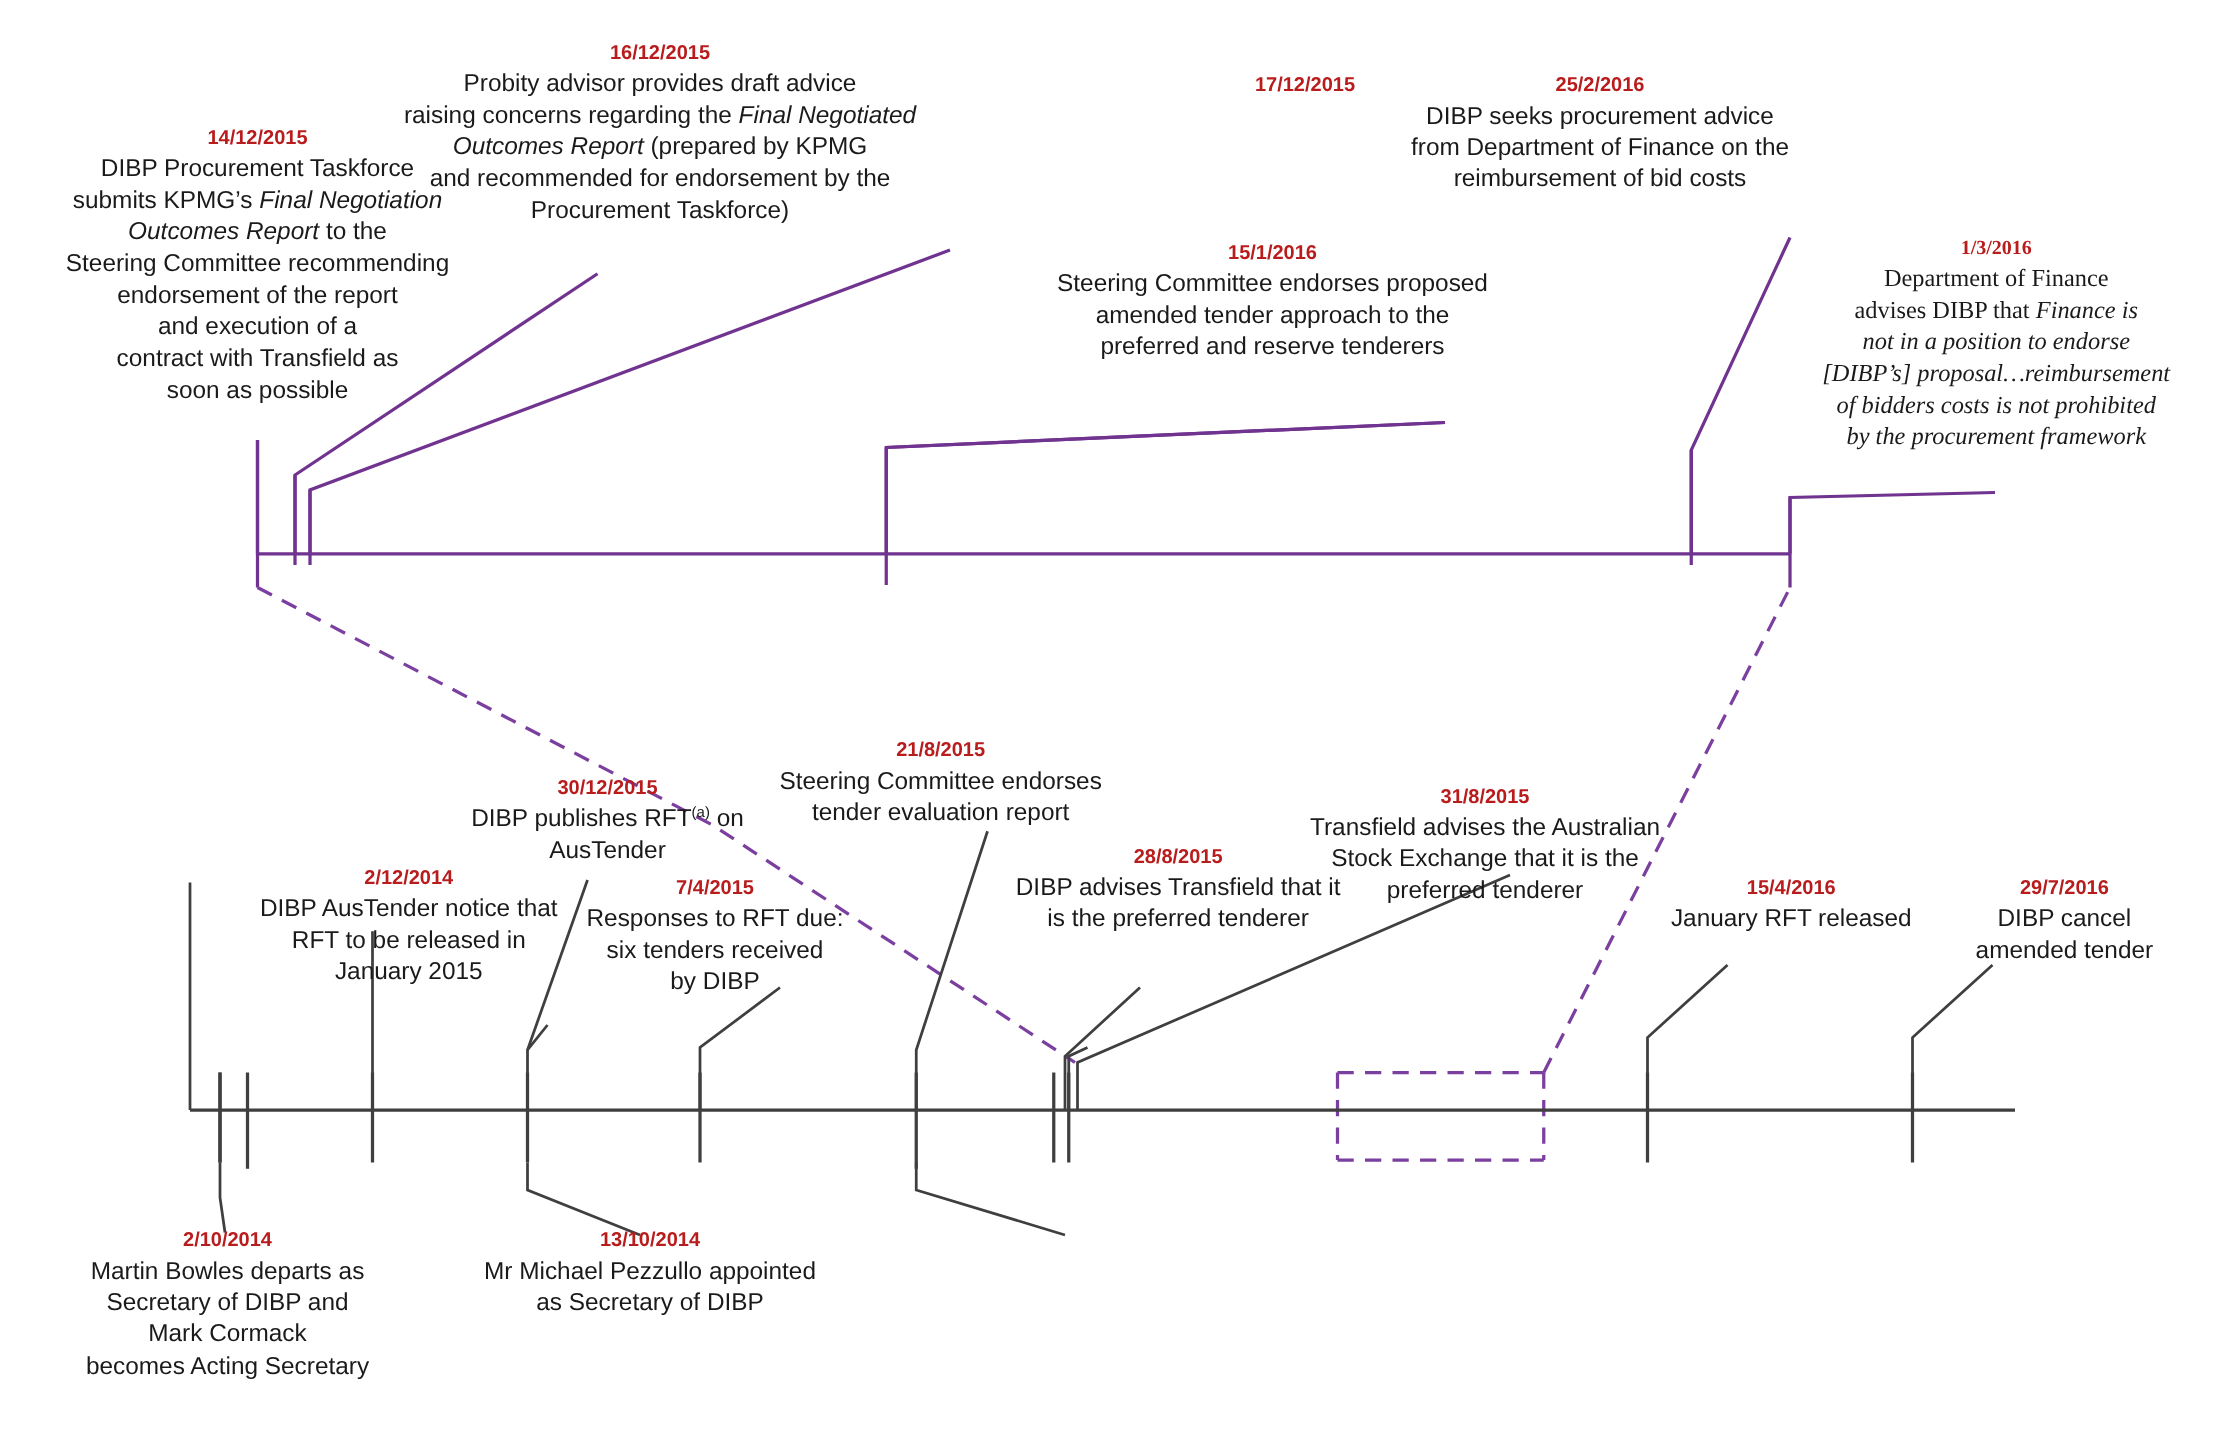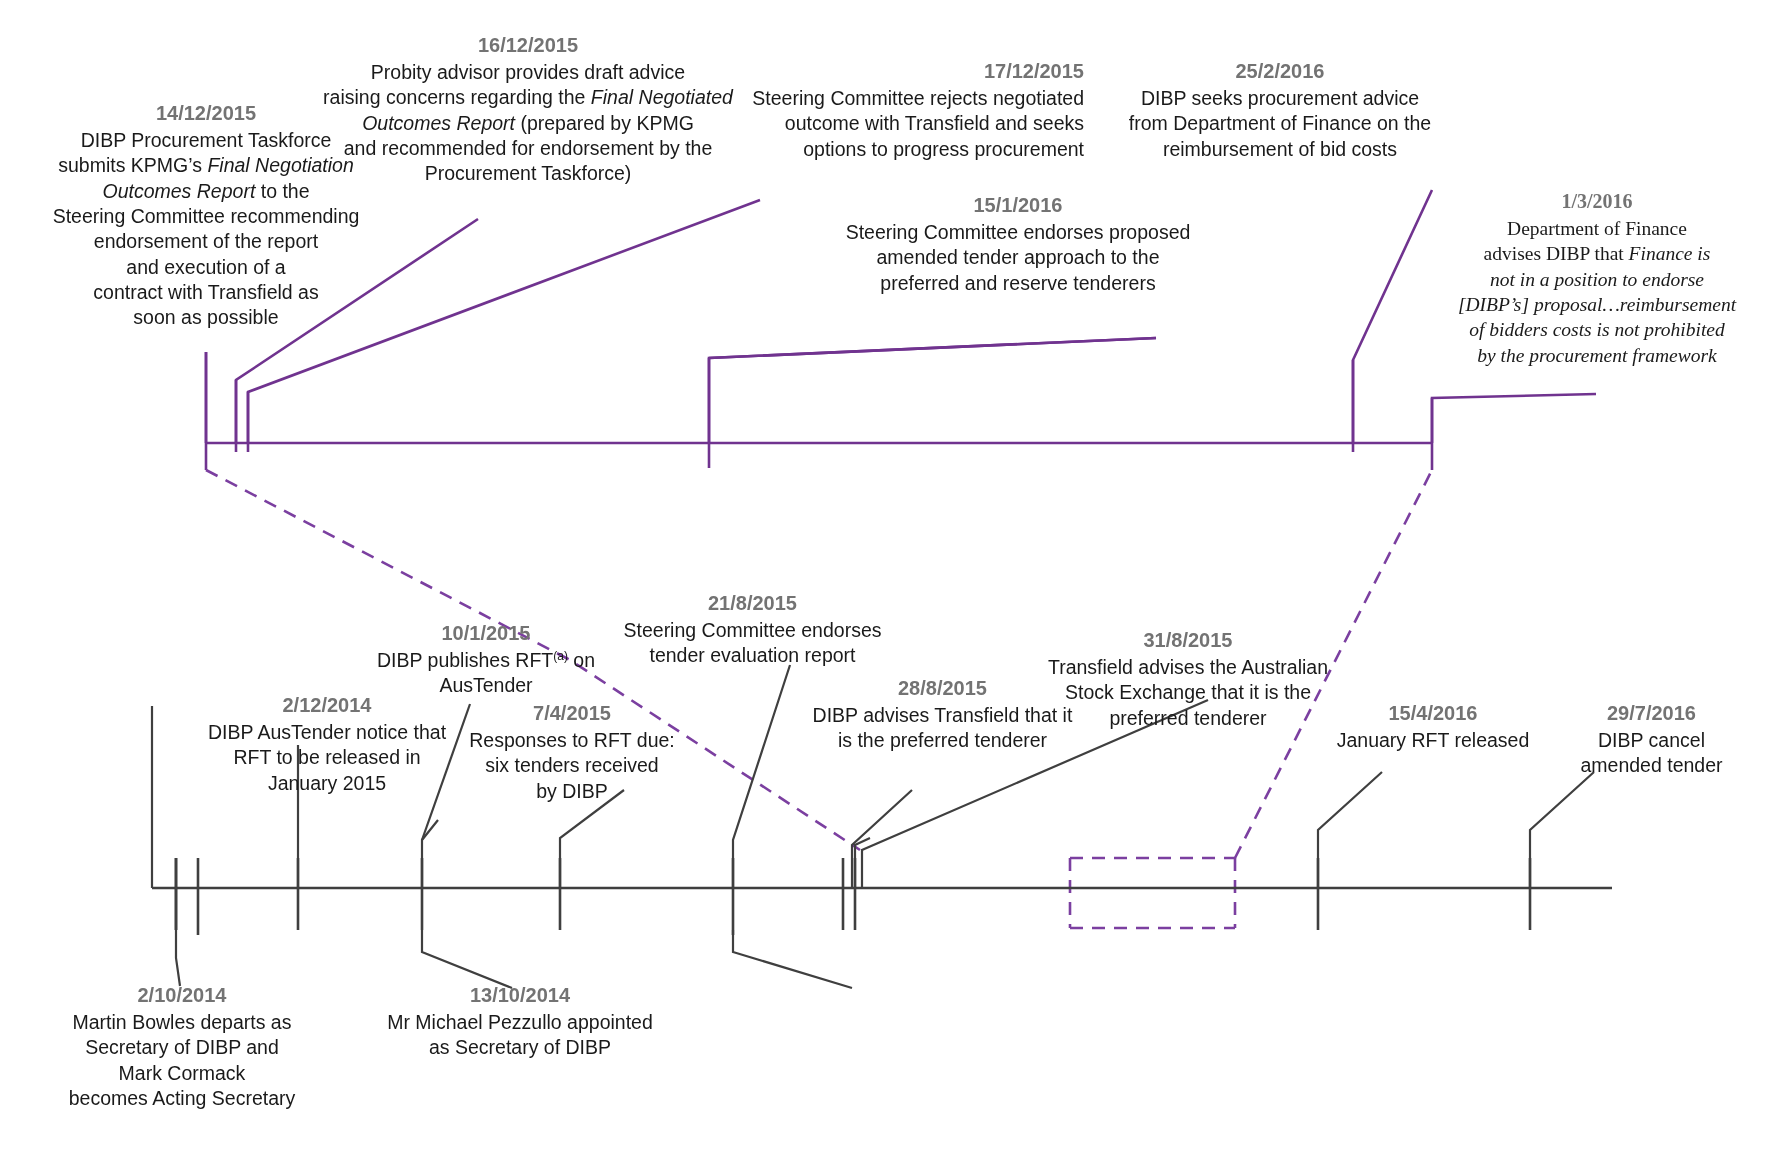--- a/index.html
+++ b/index.html
@@ -1,21 +1,21 @@
 <!DOCTYPE html>
 <html><head>
 <meta charset="utf-8">
 <style>
   html,body{margin:0;padding:0;background:#ffffff;}
   body{font-family:"Liberation Sans","DejaVu Sans",sans-serif;}
   #stage{position:relative;width:1779px;height:1156px;background:#ffffff;overflow:hidden;}
   svg#wires{position:absolute;left:0;top:0;width:1779px;height:1156px;pointer-events:none;}
 
   .ann{position:absolute;text-align:center;color:#1a1a1a;font-size:19.5px;line-height:1.30;}
-  .ann .date{display:block;color:#737373;font-weight:bold;font-size:20px;line-height:1.35;margin-bottom:1px;}
+  .ann .date{display:block;color:#b91c1c;font-weight:bold;font-size:16px;line-height:1.35;margin-bottom:1px;}
   .ann .body{display:block;white-space:pre-line;}
   .sup{font-size:12px;vertical-align:super;line-height:0;}
 </style>
 </head>
 <body>
 
 <div id="stage">
 
   <svg id="wires" viewBox="0 0 1779 1156">
     <g stroke="#70338f" stroke-width="2.6" fill="none" stroke-linecap="butt">
@@ -84,23 +84,20 @@
     <span class="body">DIBP Procurement Taskforce<br>submits KPMG’s <i>Final Negotiation</i><br><i>Outcomes Report</i> to the<br>Steering Committee recommending<br>endorsement of the report<br>and execution of a<br>contract with Transfield as<br>soon as possible</span>
   </div>
 
   <div class="ann" style="left:323px; top:32px; width:410px;">
     <span class="date">16/12/2015</span>
     <span class="body">Probity advisor provides draft advice<br>raising concerns regarding the <i>Final Negotiated</i><br><i>Outcomes Report</i> (prepared by KPMG<br>and recommended for endorsement by the<br>Procurement Taskforce)</span>
   </div>
 
   <div class="ann" style="left:714px; top:58px; width:370px;text-align:right;">
     <span class="date">17/12/2015</span>
-    <span class="body">Steering Committee rejects negotiated
-outcome with Transfield and seeks
-options to progress procurement</span>
   </div>
 
   <div class="ann" style="left:828px; top:192px; width:380px;">
     <span class="date">15/1/2016</span>
     <span class="body">Steering Committee endorses proposed
 amended tender approach to the
 preferred and reserve tenderers</span>
   </div>
 
   <div class="ann" style="left:1110px; top:58px; width:340px;">
@@ -117,21 +114,21 @@
 
 
   <div class="ann" style="left:172px; top:692px; width:310px;">
     <span class="date">2/12/2014</span>
     <span class="body">DIBP AusTender notice that
 RFT to be released in
 January 2015</span>
   </div>
 
   <div class="ann" style="left:366px; top:620px; width:240px;">
-    <span class="date">10/1/2015</span>
+    <span class="date">30/12/2015</span>
     <span class="body"><span>DIBP publishes RFT</span><span class="sup">(a)</span> on<br>AusTender</span>
   </div>
 
   <div class="ann" style="left:452px; top:700px; width:240px;">
     <span class="date">7/4/2015</span>
     <span class="body">Responses to RFT due:
 six tenders received
 by DIBP</span>
   </div>
 

